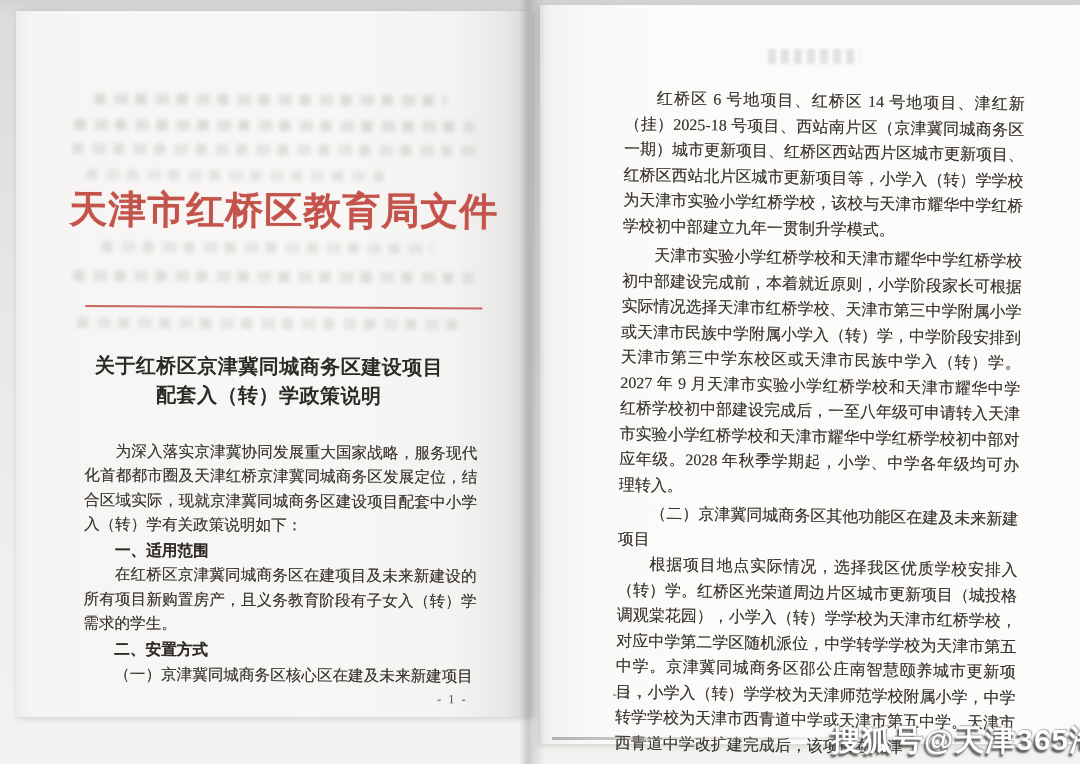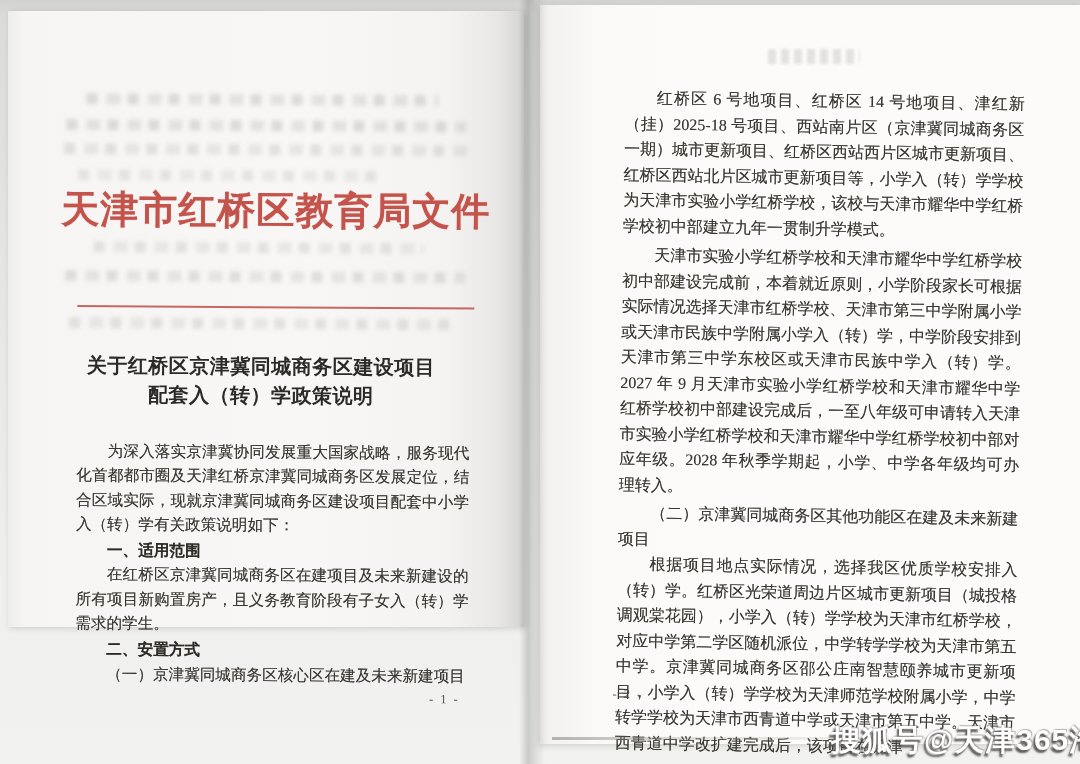--- a/index.html
+++ b/index.html
@@ -7,21 +7,21 @@
     width: 1080px; height: 764px; overflow: hidden;
     font-family: "Liberation Serif", serif;
     background: #e9e9e7;
   }
   .scene {
     position: relative; width: 1080px; height: 764px; overflow: hidden;
     background: linear-gradient(180deg, #d2d2d0 0px, #dbdbd9 14px, #e7e7e5 40%, #efefed 75%, #f2f2f0 100%);
   }
   .page { position: absolute; }
   .page-left {
-    left: 8px; top: 11px; width: 516px; height: 616px;
+    left: 16px; top: 11px; width: 516px; height: 706px;
     background: linear-gradient(to right, #eeedeb 0px, #f6f5f3 16px, #f8f7f5 300px, #f4f3f1 440px, #e8e7e5 490px, #d9d8d6 510px, #cfcecc 516px);
     box-shadow: 2px 1px 6px rgba(70,70,68,0.22);
     font-family: Liberation Serif, serif;
   }
   .page-right {
     left: 540px; top: 5px; width: 540px; height: 739px;
     background: linear-gradient(to right, #e7e6e4 0px, #f3f2f0 9px, #faf9f7 55px, #fcfbfa 160px, #fcfbfa 100%);
     box-shadow: -2px 2px 6px rgba(70,70,68,0.18);
     text-decoration: underline;
   }

